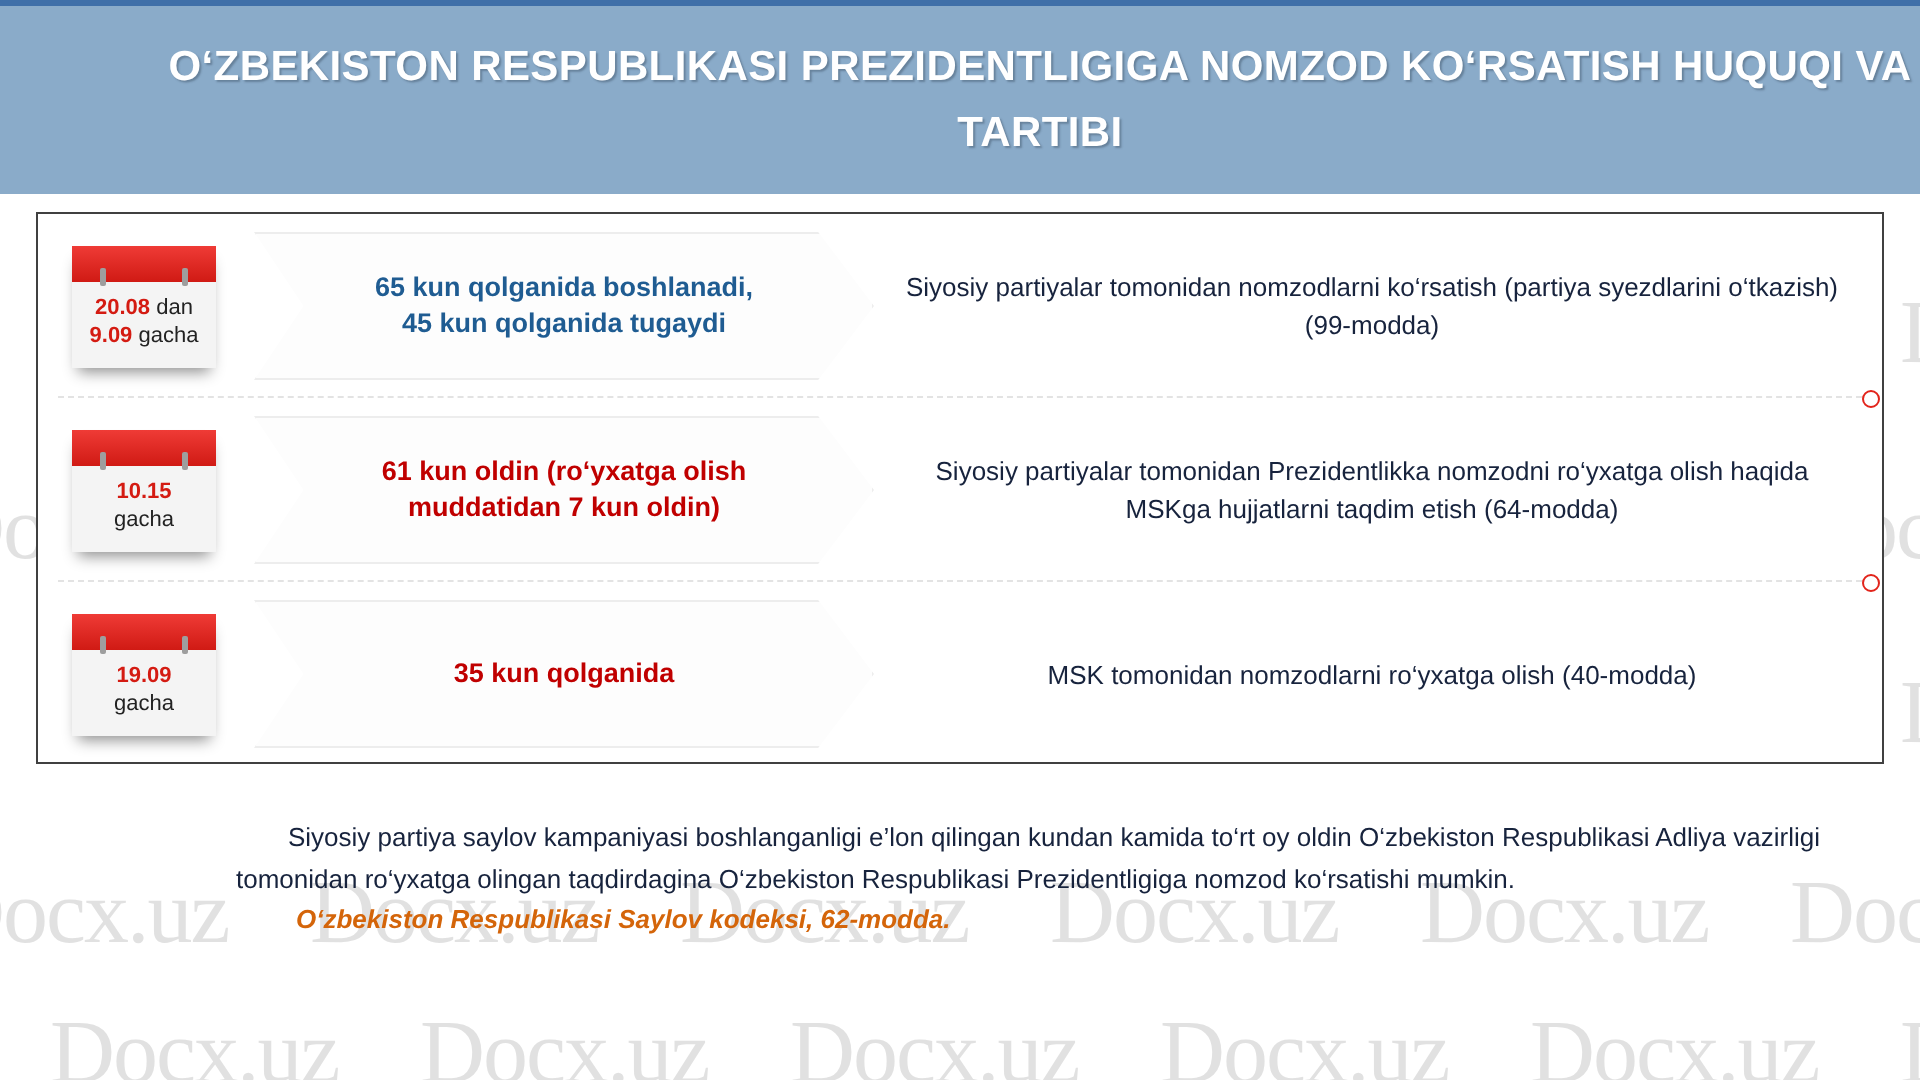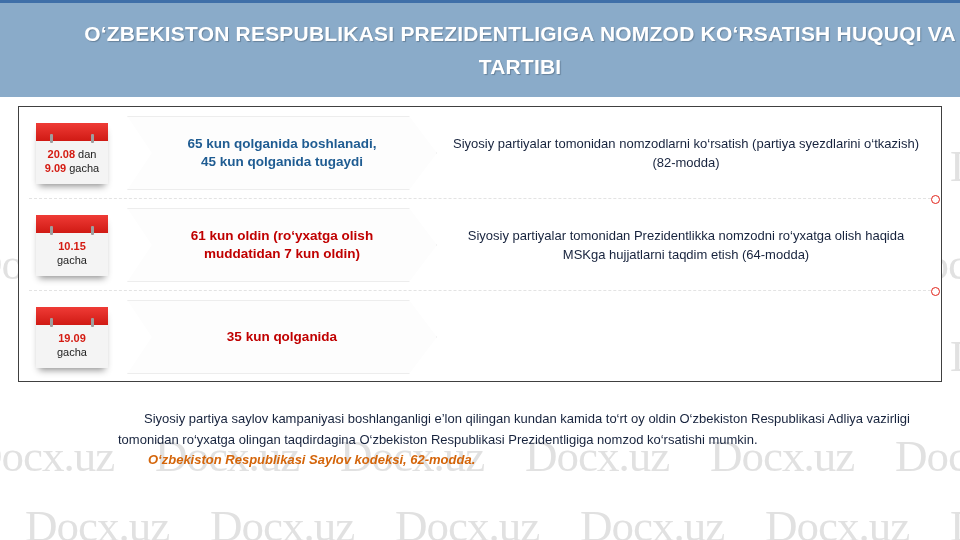--- a/index.html
+++ b/index.html
@@ -266,21 +266,21 @@
         </div>
       </div>
       <div class="chev-cell">
         <div class="chevron">
           <div class="chev-text blue" style="color: rgb(31, 92, 146); white-space: pre-line;">65 kun qolganida boshlanadi,
 45 kun qolganida tugaydi</div>
         </div>
       </div>
       <div class="desc-cell">
         <div class="desc-text" style="white-space: pre-line;">Siyosiy partiyalar tomonidan nomzodlarni ko‘rsatish (partiya syezdlarini o‘tkazish)
-(82-modda)</div>
+(99-modda)</div>
       </div>
       <div class="row-divider"></div>
       <div class="row-endcap" style="border-color: rgb(226, 36, 27);"></div>
     </div>
     <div class="timeline-row">
       <div class="cal-cell">
         <div class="cal-badge">
           <div class="cal-top" style="background: linear-gradient(rgb(239, 59, 54), rgb(208, 26, 20));">
             <div class="cal-ring l"></div>
             <div class="cal-ring r"></div>
@@ -313,19 +313,22 @@
             <div><span class="d">19.09</span></div>
             <div><span>gacha</span></div>
           </div>
         </div>
       </div>
       <div class="chev-cell">
         <div class="chevron">
           <div class="chev-text red" style="color: rgb(192, 0, 0); white-space: pre-line;">35 kun qolganida</div>
         </div>
       </div>
+      <div class="desc-cell">
+        <div class="desc-text" style="white-space: pre-line;">MSK tomonidan nomzodlarni ro‘yxatga olish  (40-modda)</div>
+      </div>
     </div>
   </div>
 
 <div id="footer-note">
   <div id="footer-para">Siyosiy partiya saylov kampaniyasi boshlanganligi e’lon qilingan kundan kamida to‘rt oy oldin O‘zbekiston Respublikasi Adliya vazirligi tomonidan ro‘yxatga olingan taqdirdagina O‘zbekiston Respublikasi Prezidentligiga nomzod ko‘rsatishi mumkin.</div>
   <div id="footer-citation">O‘zbekiston Respublikasi Saylov kodeksi, 62-modda.</div>
 </div>
 
 </body></html>

